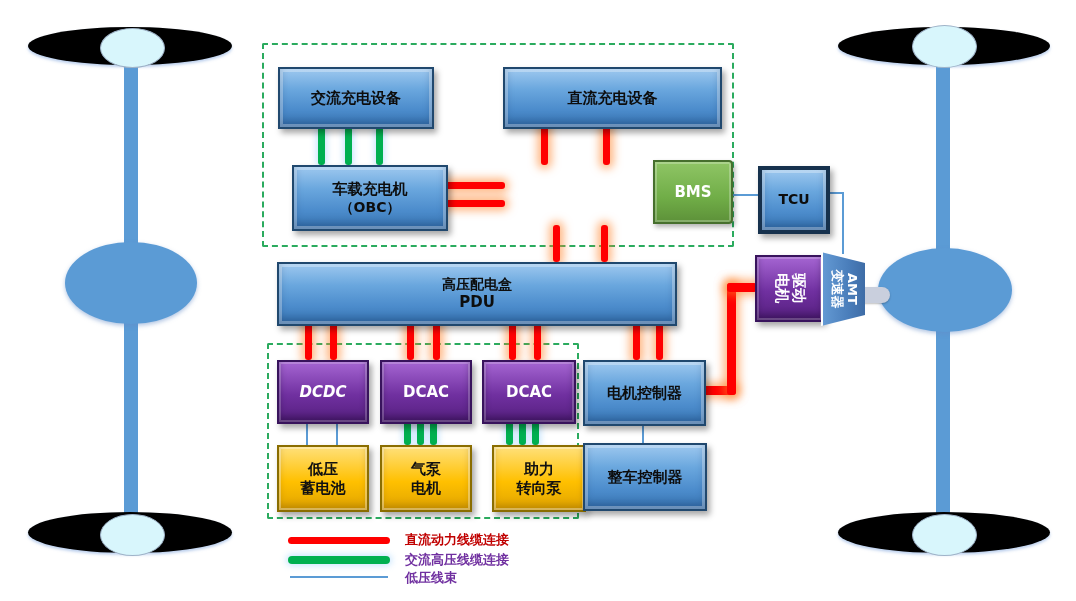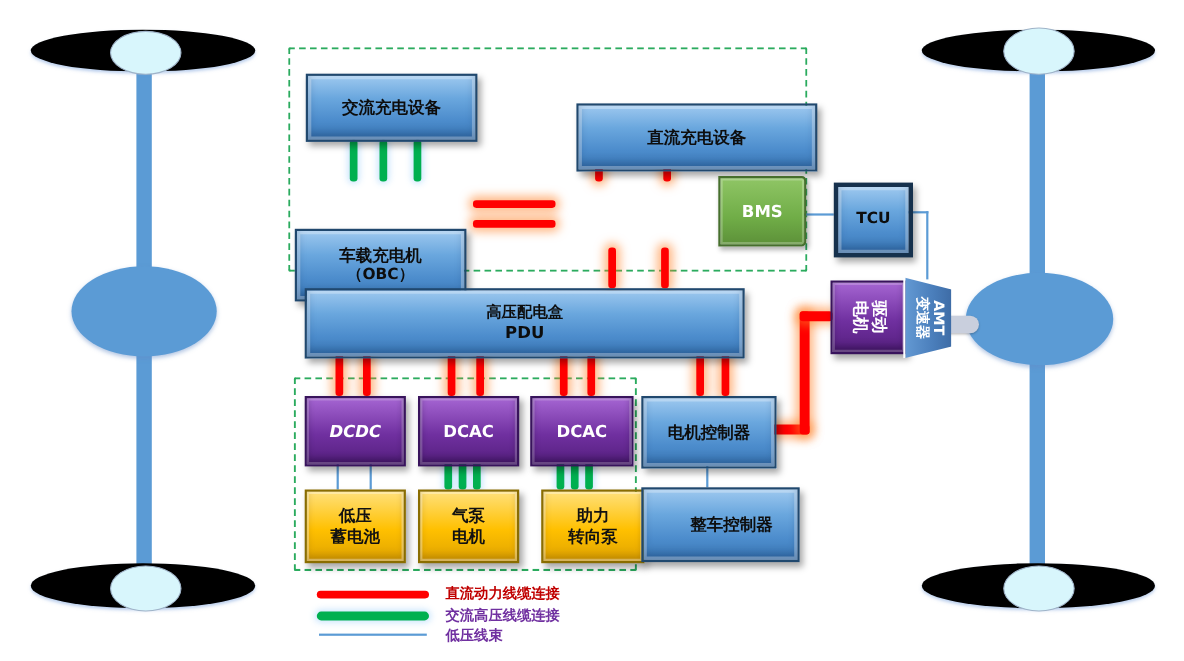--- a/index.html
+++ b/index.html
@@ -98,24 +98,24 @@
   <div class="cable lv" style="left:729px;top:194px;width:29px;height:2px;"></div>
   <div class="cable lv" style="left:822px;top:192px;width:22px;height:2px;"></div>
   <div class="cable lv" style="left:842px;top:192px;width:2px;height:62px;"></div>
   <div class="cable lv" style="left:306px;top:420px;width:2px;height:25px;"></div>
   <div class="cable lv" style="left:336px;top:420px;width:2px;height:25px;"></div>
   <div class="cable lv" style="left:642px;top:422px;width:2px;height:21px;"></div>
 
   <div class="b3d blue fs15" style="left:278px;top:67px;width:152px;height:58px;">
     <span>交流充电设备</span>
   </div>
-  <div class="b3d blue fs15" style="left:524px;top:67px;width:215px;height:58px;margin-top:27px;">
+  <div class="b3d blue fs15" style="left:503px;top:67px;width:215px;height:58px;">
     <span>直流充电设备</span>
   </div>
-  <div class="b3d blue fs15" style="left:268px;top:165px;width:152px;height:62px;margin-top:43px;">
+  <div class="b3d blue fs15" style="left:292px;top:165px;width:152px;height:62px;">
     <span>车载充电机</span>
     <span class="fs14">（OBC）</span>
   </div>
   <div class="b3d green fs15" style="left:653px;top:160px;width:76px;height:60px;border-radius:0 4px 4px 0;">
     <span>BMS</span>
   </div>
   <div class="b3d blue tcu fs14" style="left:758px;top:166px;width:64px;height:60px;">
     <span>TCU</span>
   </div>
   <div class="b3d blue" style="left:277px;top:262px;width:396px;height:60px;">
@@ -139,21 +139,21 @@
     <span>气泵</span>
     <span>电机</span>
   </div>
   <div class="b3d yellow fs15" style="left:492px;top:445px;width:90px;height:63px;">
     <span>助力</span>
     <span>转向泵</span>
   </div>
   <div class="b3d blue fs15" style="left:583px;top:360px;width:119px;height:62px;align-items:center;">
     <span>电机控制器</span>
   </div>
-  <div class="b3d blue fs15" style="left:583px;top:443px;width:120px;height:64px;padding-left:20px;">
+  <div class="b3d blue fs15" style="left:583px;top:443px;width:120px;height:64px;">
     <span>整车控制器</span>
   </div>
   <div class="b3d purple" style="left:755px;top:255px;width:65px;height:63px;border-radius:0;">
     <div class="vrot fs15">
       <div>驱动</div>
       <div>电机</div>
     </div>
   </div>
   <div class="trap" style="left:821px;top:252px;width:42px;height:74px;">
     <div class="vrot fs13">

